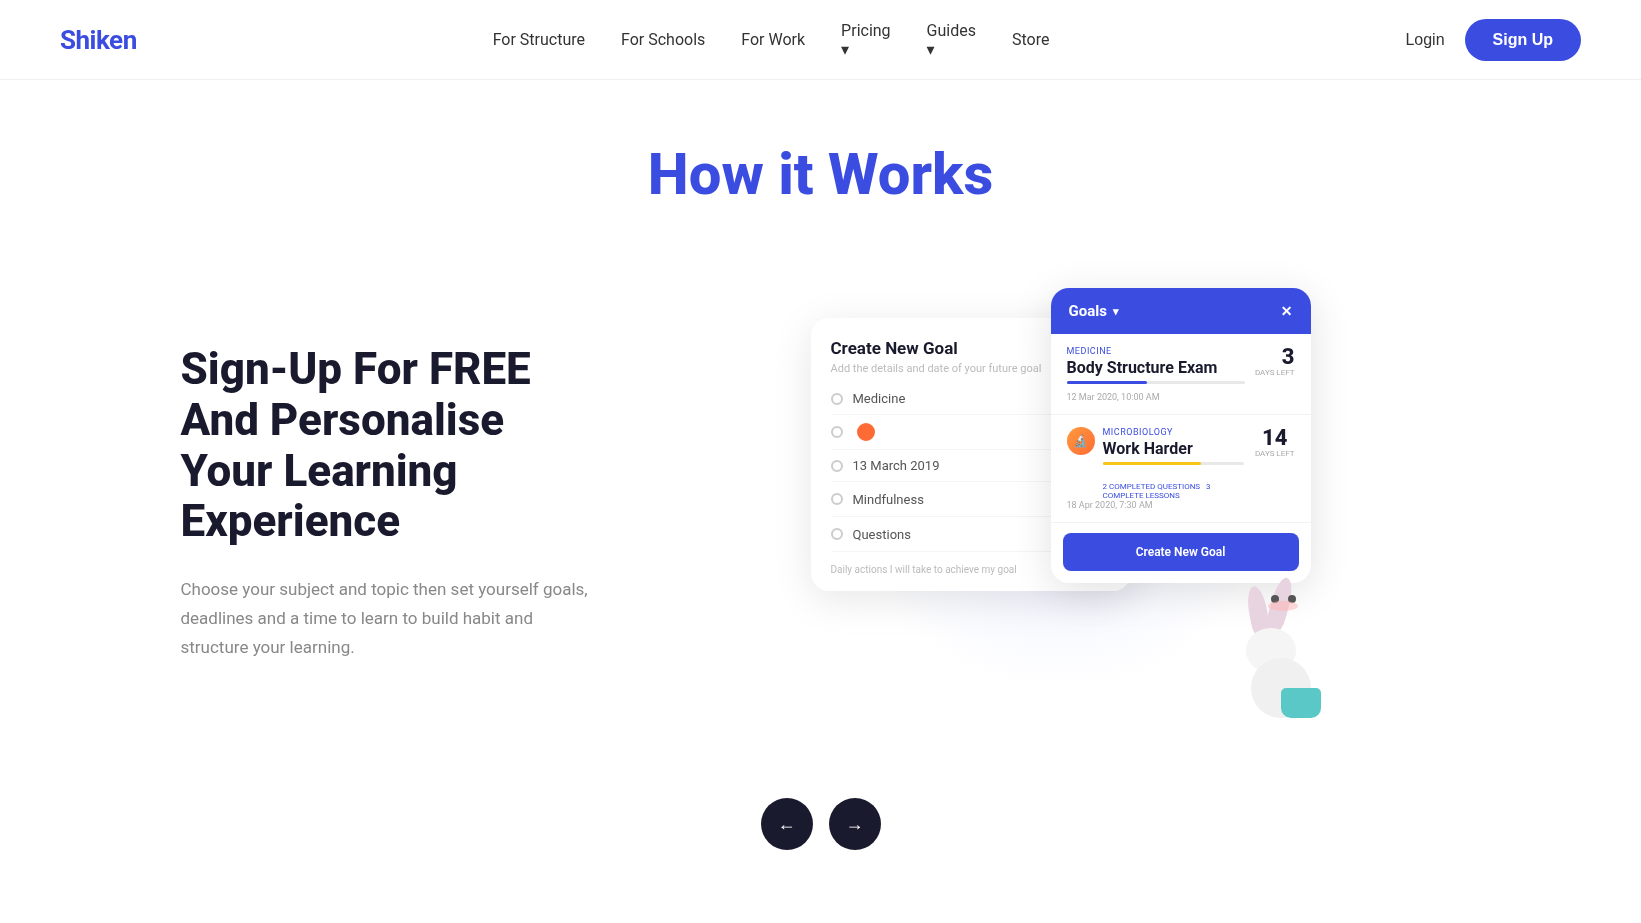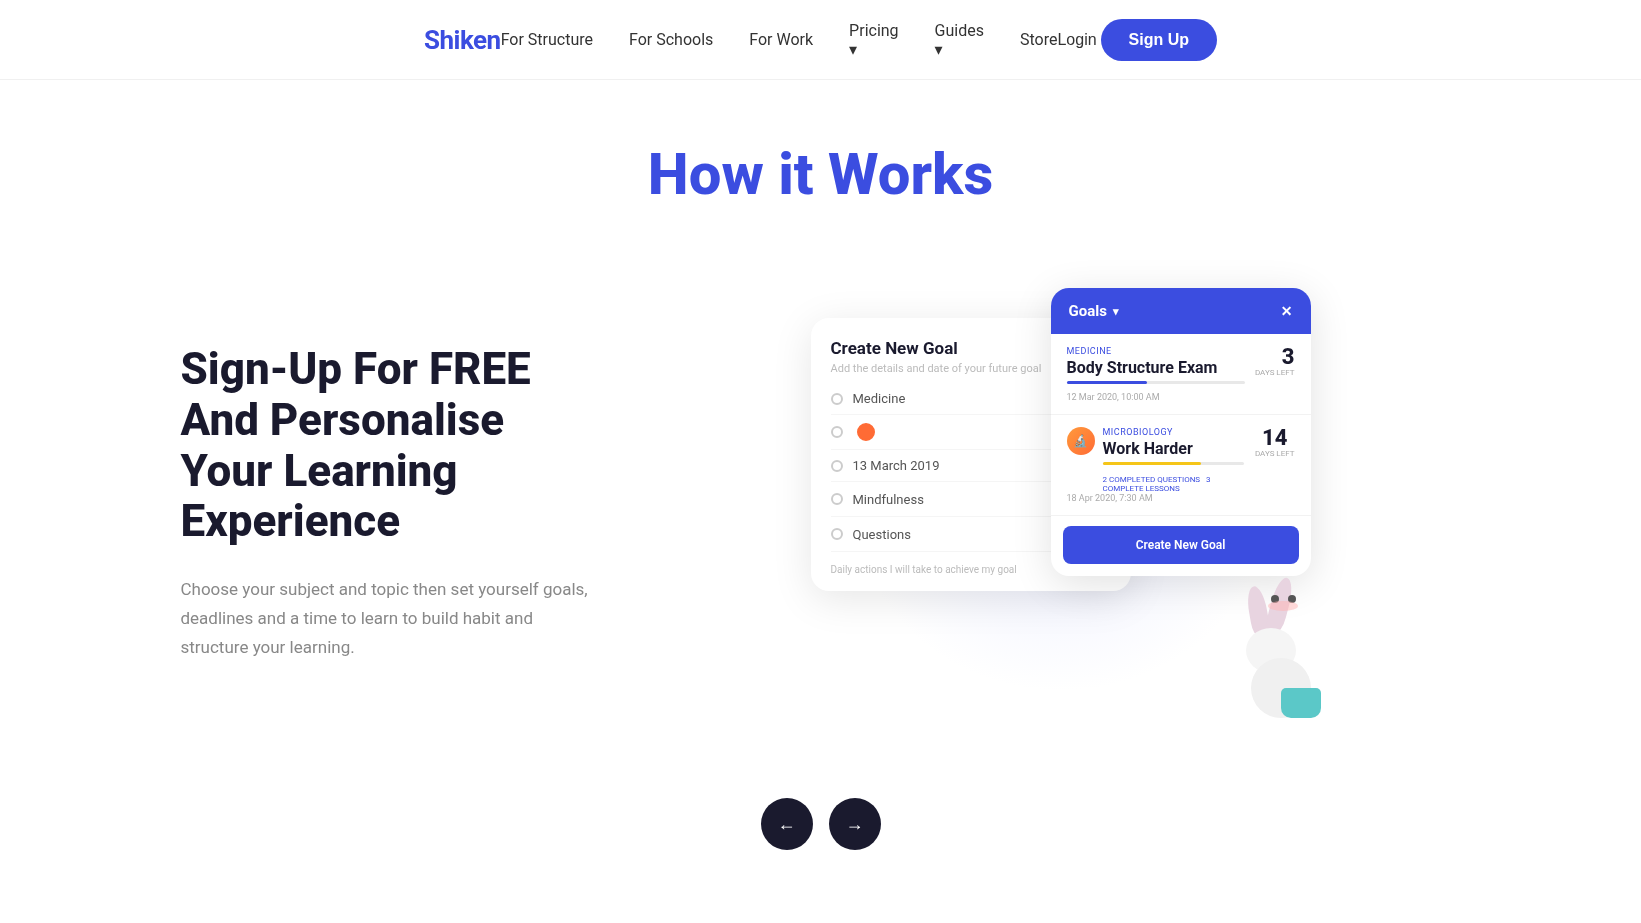--- a/index.html
+++ b/index.html
@@ -2,21 +2,21 @@
 <html><head>
   <meta charset="utf-8">
   <style>
     * { margin: 0; padding: 0; box-sizing: border-box; }
     body { font-family: -apple-system, BlinkMacSystemFont, 'Segoe UI', Roboto, sans-serif; background: #fff; color: #222; min-height: 923px; }
 
     
     .navbar {
       display: flex;
       align-items: center;
-      justify-content: center;
+      justify-content: space-between;
       padding: 0 60px;
       height: 80px;
       border-bottom: 1px solid #f0f0f0;
     }
     .nav-logo {
       font-size: 26px;
       font-weight: 700;
       color: #3b4de0;
       letter-spacing: -0.5px;
       text-decoration: none;
@@ -37,21 +37,21 @@
       align-items: center;
       gap: 4px;
     }
     .dropdown-arrow {
       font-size: 11px;
       color: #555;
     }
     .nav-actions {
       display: flex;
       align-items: center;
-      gap: 4px;
+      gap: 20px;
     }
     .btn-login {
       font-size: 16px;
       font-weight: 500;
       color: #333;
       background: none;
       border: none;
       cursor: pointer;
     }
     .btn-signup {
@@ -519,21 +519,21 @@
           <div class="goal-item goal-item-yellow">
             <div style="display:flex;align-items:flex-start;justify-content:space-between;">
               <div style="flex:1;display:flex;align-items:flex-start;gap:8px;">
                 <div class="goal-avatar">🔬</div>
                 <div style="flex:1;">
                   <div class="goal-item-label">MICROBIOLOGY</div>
                   <div class="goal-item-title">Work Harder</div>
                   <div class="goal-progress-bar">
                     <div class="goal-progress-fill" style="width:70%;background:#f5c518;"></div>
                   </div>
-                  <div style="font-size:8px;color:#aaa;margin-top:10px;">
+                  <div style="font-size:8px;color:#aaa;margin-top:17px;">
                     <span style="color:#3b4de0;">2 COMPLETED QUESTIONS</span>&nbsp;&nbsp;
                     <span style="color:#3b4de0;">3 COMPLETE LESSONS</span>
                   </div>
                 </div>
               </div>
               <div style="text-align:center;margin-left:11px;">
                 <div class="goal-days">14</div>
                 <div class="goal-days-label">DAYS LEFT</div>
               </div>
             </div>

